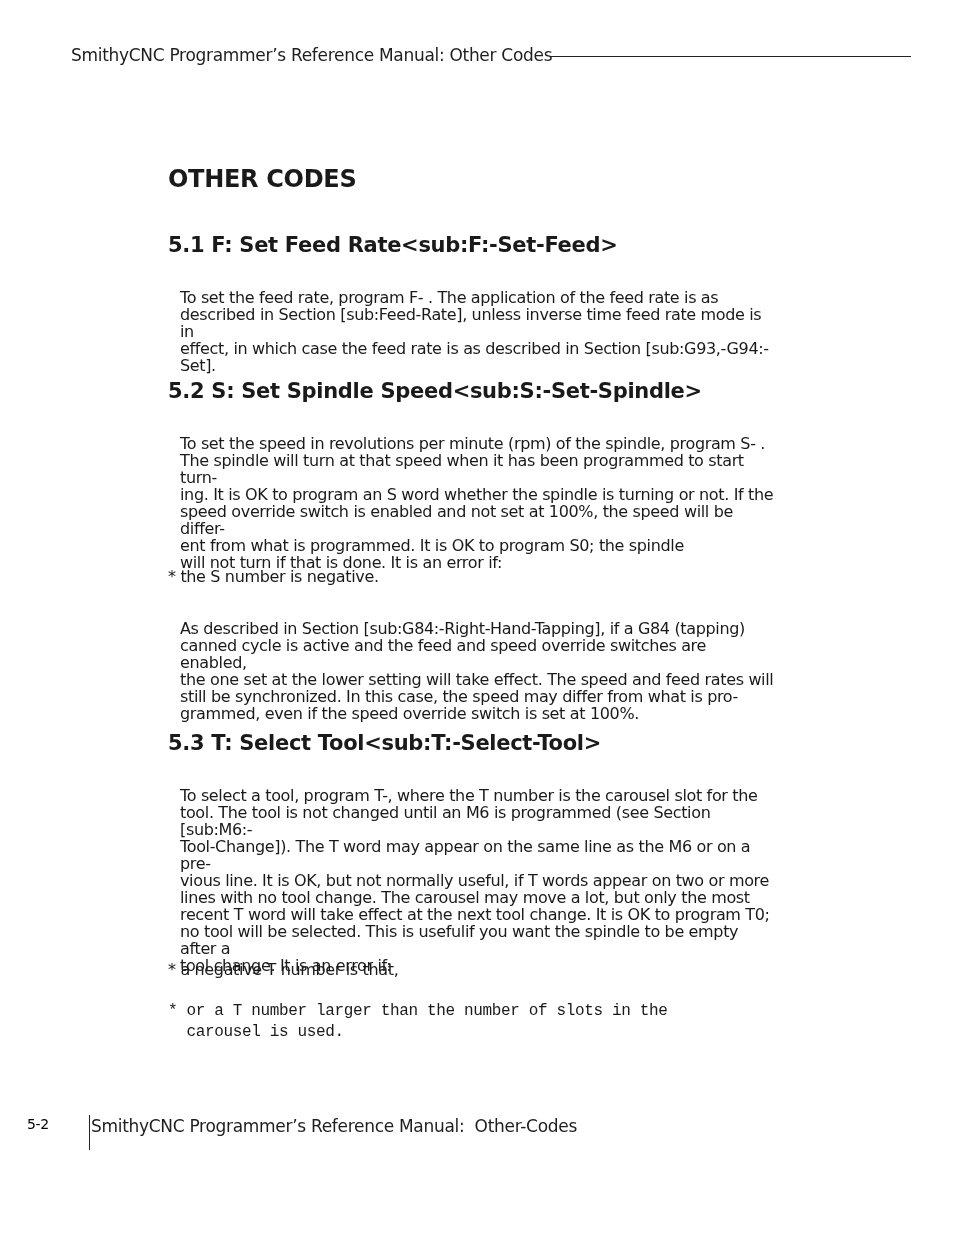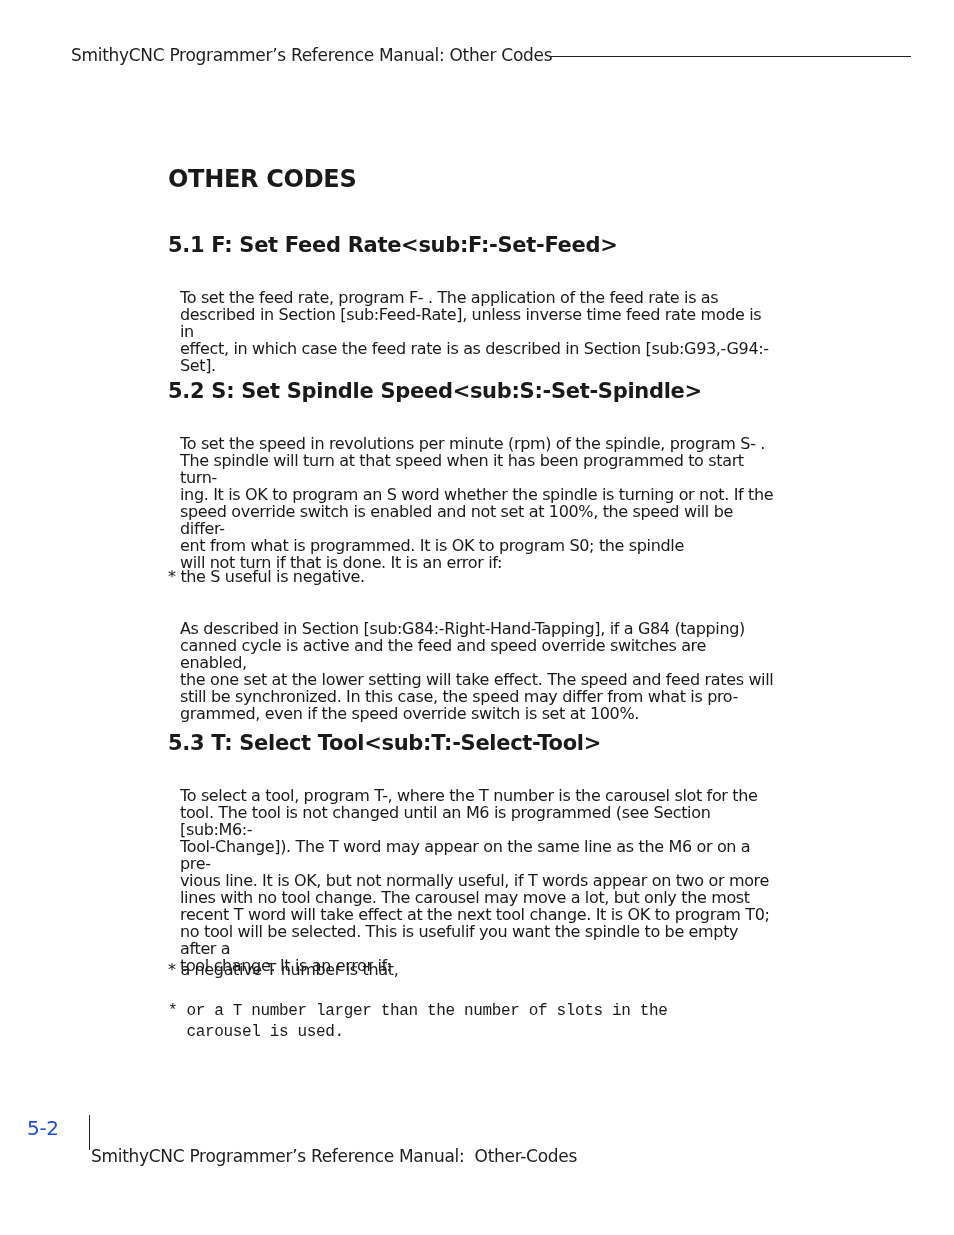--- a/index.html
+++ b/index.html
@@ -73,42 +73,41 @@
       font-size: 16px;
       line-height: 20.6px;
       letter-spacing: -0.35px;
       margin: 0;
       white-space: pre;
     }
     .footer-page {
       position: absolute;
       left: 27px;
       top: 1116px;
-      font-size: 20px;
+      font-size: 14px;
       letter-spacing: -0.3px;
-      color: #1d4ed8;
+      color: #000000;
       text-align: center;
     }
     .footer-bar {
       position: absolute;
       left: 89px;
       top: 1115px;
       width: 1px;
       height: 35px;
       background: #222;
     }
     .footer-title {
       position: absolute;
       left: 91px;
       top: 1116px;
       font-size: 17px;
       letter-spacing: -0.3px;
       white-space: pre;
       color: #1e1e1e;
-      margin-top: 30px;
     }
   </style>
 </head>
 <body>
 
 <div class="running-header">SmithyCNC Programmer’s Reference Manual: Other Codes</div>
 <div class="header-rule"></div>
 
 <div class="content">
   <h1 class="chapter-title">OTHER CODES</h1>
@@ -119,21 +118,21 @@
 effect, in which case the feed rate is as described in Section [sub:G93,-G94:-
 Set].</p>
 
   <h2 class="section-heading" style="top:379px;text-align:center;">5.2 S: Set Spindle Speed&lt;sub:S:-Set-Spindle&gt;</h2>
   <p class="para" style="top:423px;">To set the speed in revolutions per minute (rpm) of the spindle, program S- .
 The spindle will turn at that speed when it has been programmed to start turn-
 ing. It is OK to program an S word whether the spindle is turning or not. If the
 speed override switch is enabled and not set at 100%, the speed will be differ-
 ent from what is programmed. It is OK to program S0; the spindle
 will not turn if that is done. It is an error if:</p>
-  <p class="bullet" style="top:567px;">* the S useful is negative.</p>
+  <p class="bullet" style="top:567px;">* the S number is negative.</p>
   <p class="para" style="top:608px;">As described in Section [sub:G84:-Right-Hand-Tapping], if a G84 (tapping)
 canned cycle is active and the feed and speed override switches are enabled,
 the one set at the lower setting will take effect. The speed and feed rates will
 still be synchronized. In this case, the speed may differ from what is pro-
 grammed, even if the speed override switch is set at 100%.</p>
 
   <h2 class="section-heading" style="top:731px;">5.3 T: Select Tool&lt;sub:T:-Select-Tool&gt;</h2>
   <p class="para" style="top:775px;">To select a tool, program T-, where the T number is the carousel slot for the
 tool. The tool is not changed until an M6 is programmed (see Section [sub:M6:-
 Tool-Change]). The T word may appear on the same line as the M6 or on a pre-

